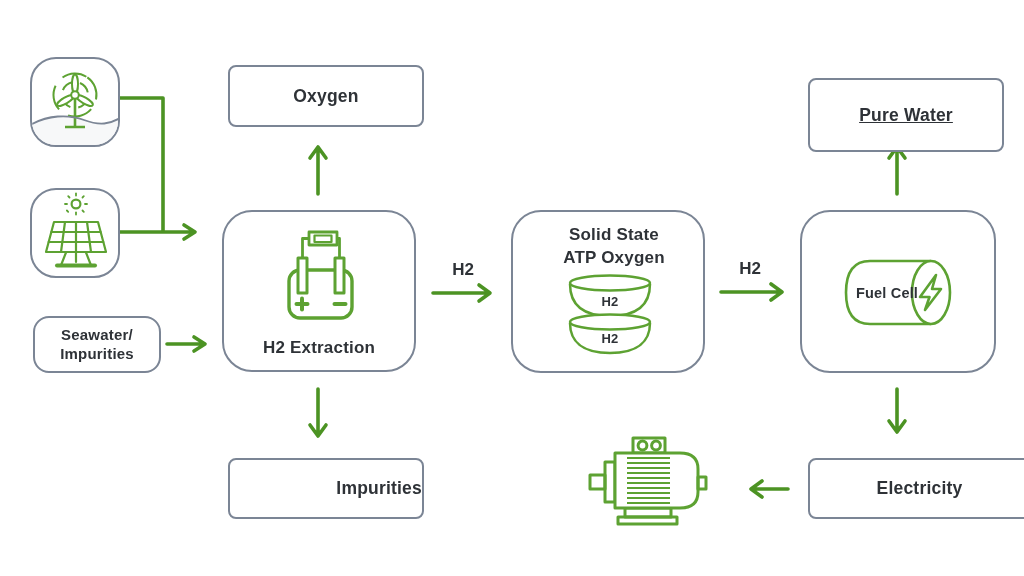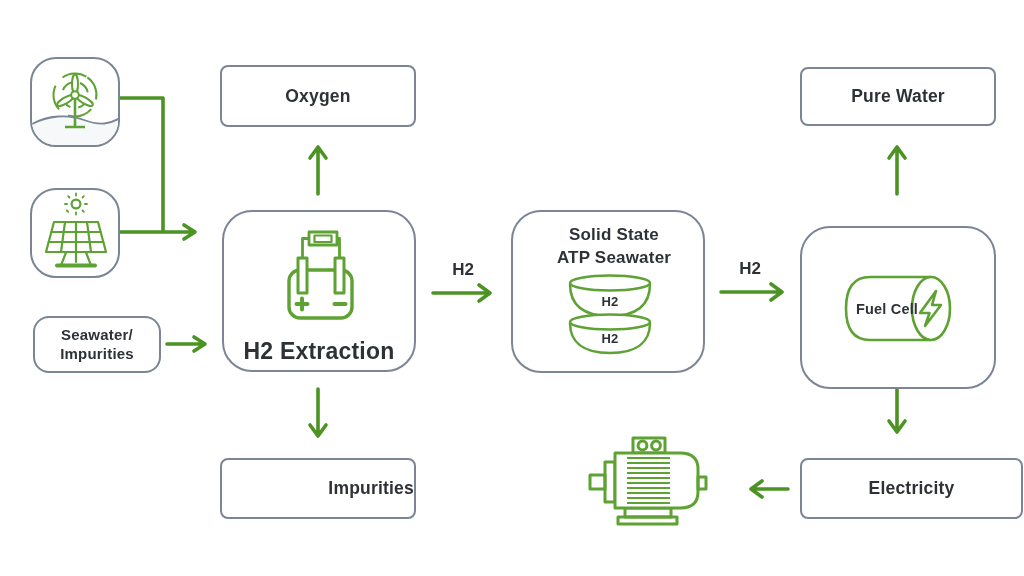--- a/index.html
+++ b/index.html
@@ -10,35 +10,35 @@
     --background:#ffffff;
   }
   *{margin:0;padding:0;box-sizing:border-box;}
   html,body{width:1024px;height:576px;background:var(--background);
     font-family:"Liberation Sans", sans-serif;}
   .canvas{position:relative;width:1024px;height:576px;background:var(--background);overflow:hidden;}
   .overlay{position:absolute;left:0;top:0;width:1024px;height:576px;pointer-events:none;}
   .box{position:absolute;background:#fff;border:2px solid var(--box_border);
     display:flex;align-items:center;justify-content:center;flex-direction:column;
     color:var(--text_dark);font-weight:700;letter-spacing:.2px;}
-  .pill{border-radius:8px;font-size:17.5px;}
+  .pill{border-radius:8px;font-size:17.5px;margin-left:8px;}
   .iconbox{border-radius:26px;overflow:hidden;}
   .bigbox{border-radius:30px;}
   .pos-wind{left:30px;top:57px;width:90px;height:90px;}
   .pos-solar{left:30px;top:188px;width:90px;height:90px;}
   .pos-seawater{left:33px;top:316px;width:128px;height:57px;font-size:15px;line-height:1.25;border-radius:16px;text-align:center;}
   .pos-oxygen{left:220px;top:65px;width:196px;height:62px;}
-  .pos-purewater{left:800px;top:67px;width:196px;height:59px;}
+  .pos-purewater{left:800px;top:78px;width:196px;height:74px;text-decoration:underline;}
   .pos-impurities{left:220px;top:458px;width:196px;height:61px;align-items:flex-end;}
   .pos-electricity{left:800px;top:458px;width:223px;height:61px;}
   .pos-extraction{left:222px;top:210px;width:194px;height:162px;display:block;}
   .pos-storage{left:511px;top:210px;width:194px;height:163px;display:block;}
-  .pos-fuelcell{left:800px;top:210px;width:196px;height:163px;display:block;margin-top:16px;}
+  .pos-fuelcell{left:800px;top:210px;width:196px;height:163px;display:block;}
   .ex-icon{position:absolute;left:58px;top:18px;}
-  .ex-label{position:absolute;left:0;right:0;top:126px;text-align:center;font-size:23px;font-weight:700;color:var(--text_dark);}
+  .ex-label{position:absolute;left:0;right:0;top:126px;text-align:center;font-size:17px;font-weight:700;color:var(--text_dark);}
   .st-title{position:absolute;left:12px;right:0;top:12px;text-align:center;font-size:17px;line-height:1.35;font-weight:700;color:var(--text_dark);}
   .st-cyl{position:absolute;left:49px;top:60px;}
   .fc-icon{position:absolute;left:39px;top:44px;}
   .edge-label{position:absolute;width:44px;text-align:center;font-size:17px;font-weight:700;color:var(--text_dark);}
   .el-1{left:441px;top:260px;}
   .el-2{left:728px;top:259px;}
   .motor{position:absolute;left:588px;top:436px;}
   svg{display:block;}
 </style>
 </head>
@@ -131,21 +131,21 @@
     <div class="ex-label">H2 Extraction</div>
   </div>
 
   <div class="box pill pos-impurities">
     <span>Impurities</span>
   </div>
 
   <div class="box bigbox pos-storage">
     <div class="st-title">
       <div>Solid State</div>
-      <div>ATP Seawater</div>
+      <div>ATP Oxygen</div>
     </div>
     <svg class="st-cyl" width="96" height="92" viewBox="0 0 96 92" stroke="var(--icon_green)" stroke-width="2.5">
       <path d="M8 12 C8 32 20 44 48 44 C76 44 88 32 88 12" fill="#fff"></path>
       <ellipse cx="48" cy="11" rx="40" ry="7.5" fill="#fff"></ellipse>
       <path d="M8 51 C8 69 20 81 48 81 C76 81 88 69 88 51" fill="#fff"></path>
       <ellipse cx="48" cy="50" rx="40" ry="7.5" fill="#fff"></ellipse>
       <text x="48" y="34" text-anchor="middle" stroke="none" fill="var(--text_dark)" font-size="13" font-weight="700" font-family="Liberation Sans, sans-serif">H2</text>
       <text x="48" y="71" text-anchor="middle" stroke="none" fill="var(--text_dark)" font-size="13" font-weight="700" font-family="Liberation Sans, sans-serif">H2</text>
     </svg>
   </div>

